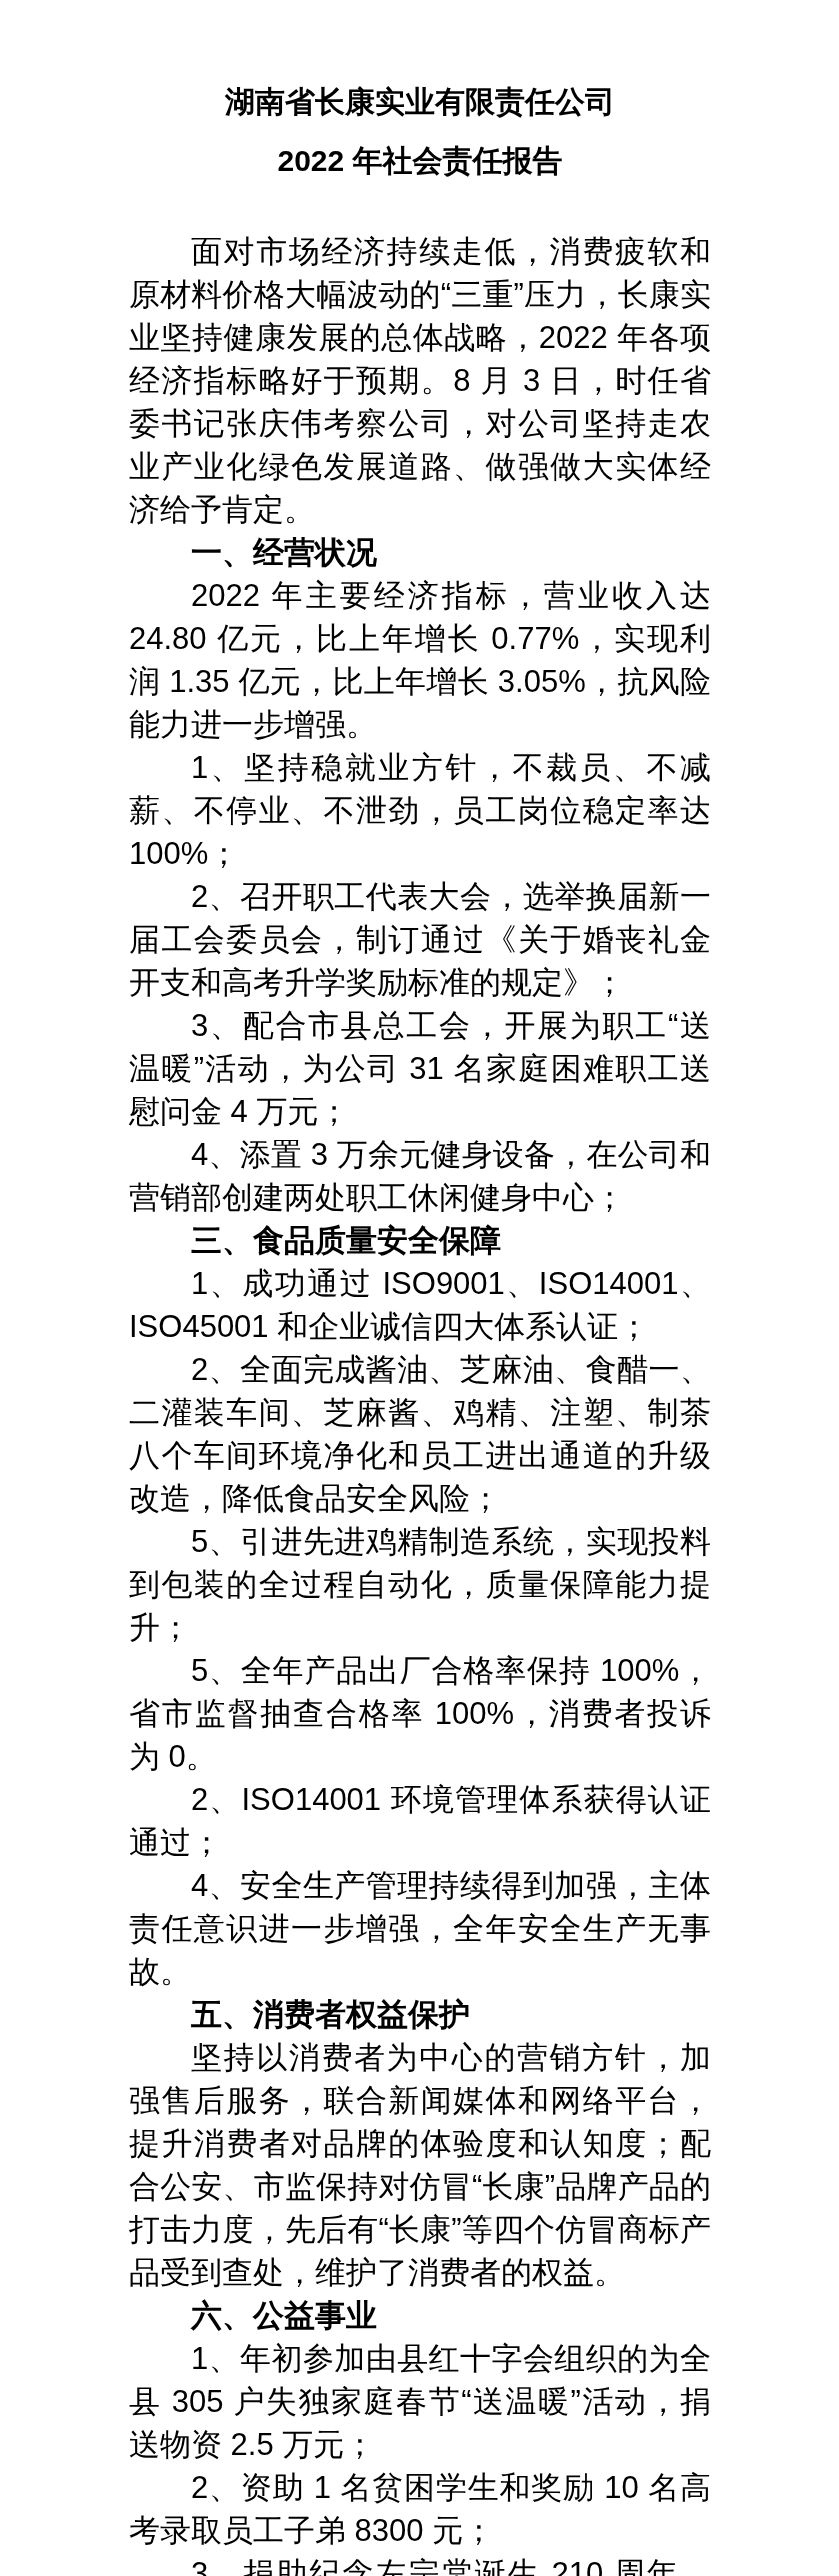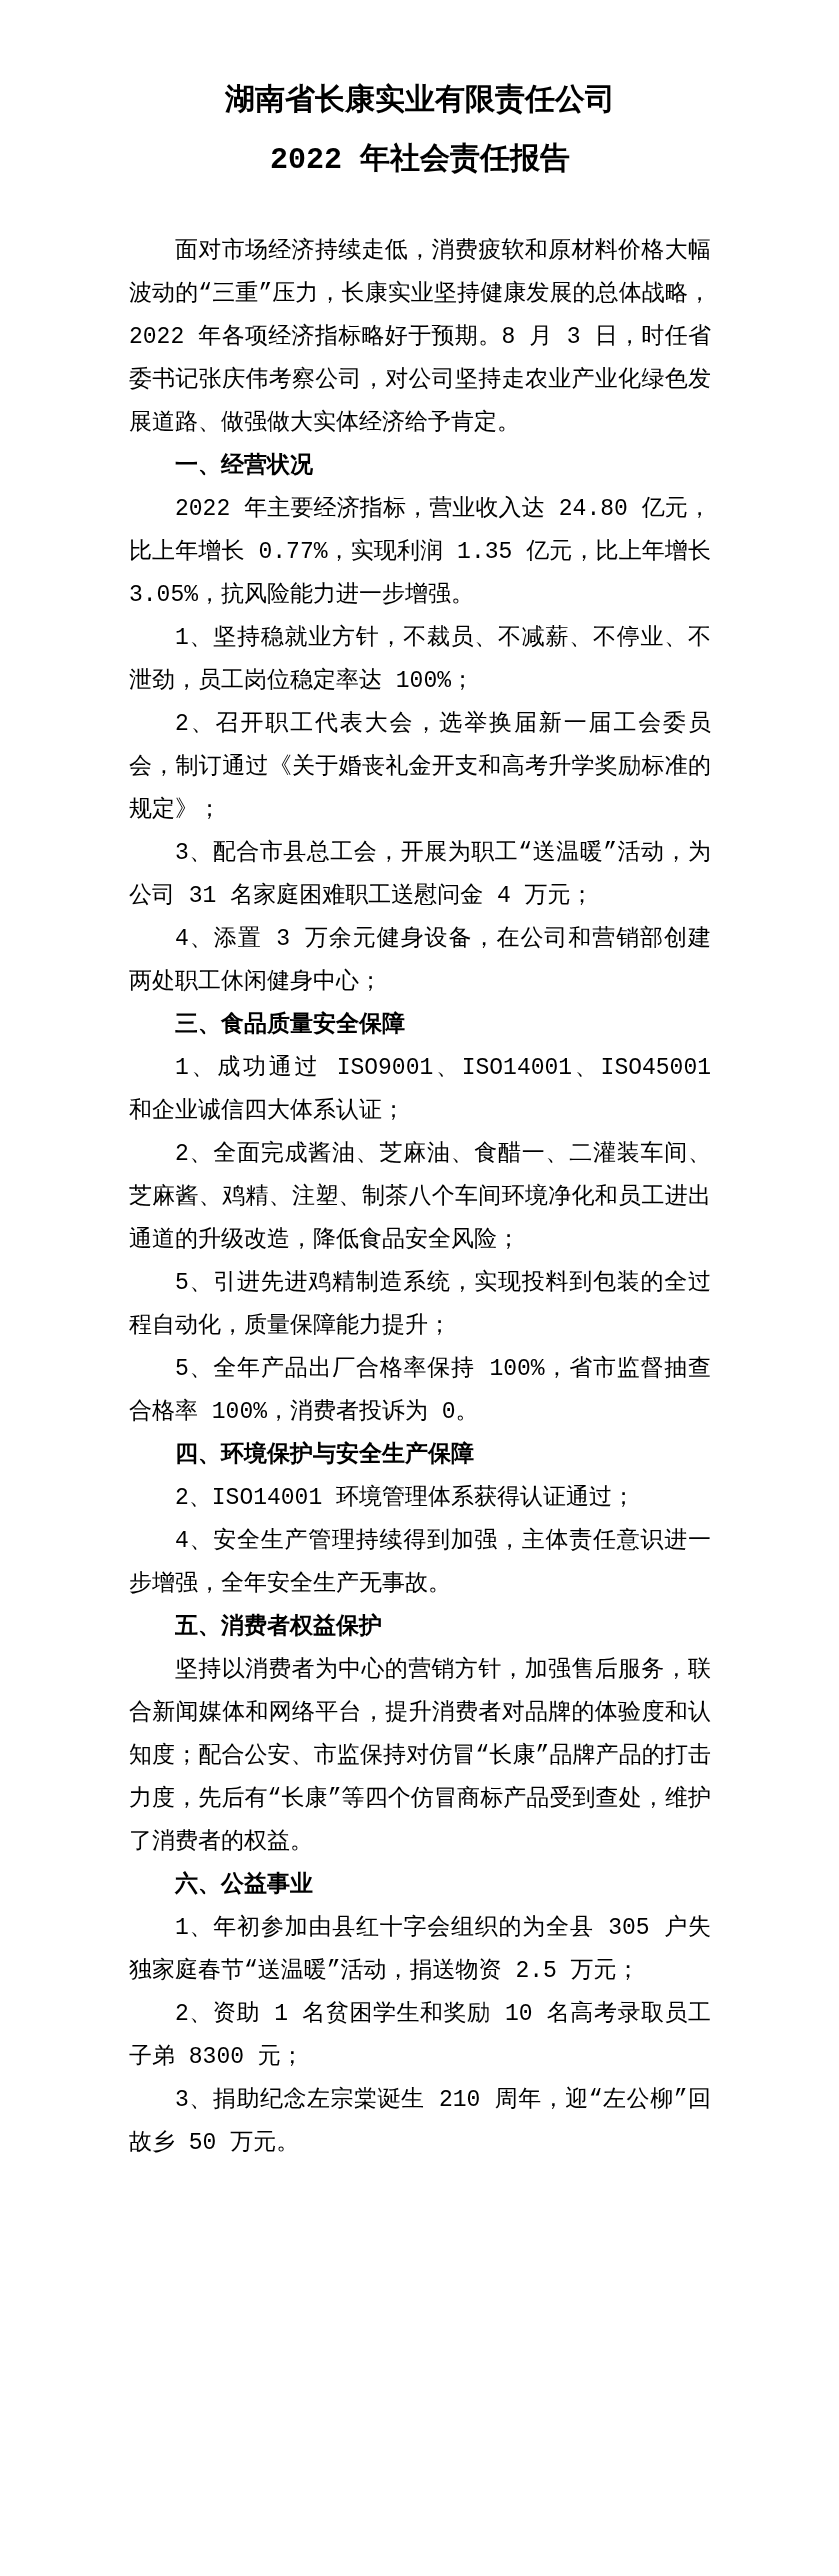--- a/index.html
+++ b/index.html
@@ -8,37 +8,37 @@
     background: #ffffff;
   }
   .page {
     position: relative;
     width: 839px;
     height: 2576px;
     background: #ffffff;
     box-sizing: border-box;
     padding: 72px 128px 0 129px;
     color: #000000;
-    font-family: Liberation Mono, monospace;
+    font-family: Liberation Sans, sans-serif;
     overflow: hidden;
   }
   .title-block {
     margin: 0 0 40px 0;
   }
   .title-line {
     margin: 0;
     font-size: 30px;
     line-height: 59px;
     font-weight: bold;
     text-align: center;
     white-space: nowrap;
   }
   .doc-body p {
     margin: 0;
-    font-size: 23px;
+    font-size: 31px;
     line-height: 43px;
     text-align: justify;
     text-justify: inter-ideograph;
     text-indent: 2em;
     color: #000000;
   }
   .doc-body p.heading {
     font-weight: bold;
   }
 </style>
@@ -56,21 +56,20 @@
       <p class="paragraph">2022 年主要经济指标，营业收入达 24.80 亿元，比上年增长 0.77%，实现利润 1.35 亿元，比上年增长 3.05%，抗风险能力进一步增强。</p>
       <p class="paragraph">1、坚持稳就业方针，不裁员、不减薪、不停业、不泄劲，员工岗位稳定率达 100%；</p>
       <p class="paragraph">2、召开职工代表大会，选举换届新一届工会委员会，制订通过《关于婚丧礼金开支和高考升学奖励标准的规定》；</p>
       <p class="paragraph">3、配合市县总工会，开展为职工“送温暖”活动，为公司 31 名家庭困难职工送慰问金 4 万元；</p>
       <p class="paragraph">4、添置 3 万余元健身设备，在公司和营销部创建两处职工休闲健身中心；</p>
       <p class="heading">三、食品质量安全保障</p>
       <p class="paragraph">1、成功通过 ISO9001、ISO14001、ISO45001 和企业诚信四大体系认证；</p>
       <p class="paragraph">2、全面完成酱油、芝麻油、食醋一、二灌装车间、芝麻酱、鸡精、注塑、制茶八个车间环境净化和员工进出通道的升级改造，降低食品安全风险；</p>
       <p class="paragraph">5、引进先进鸡精制造系统，实现投料到包装的全过程自动化，质量保障能力提升；</p>
       <p class="paragraph">5、全年产品出厂合格率保持 100%，省市监督抽查合格率 100%，消费者投诉为 0。</p>
-      <p class="heading">四、环境保护与安全生产保障</p>
       <p class="paragraph">2、ISO14001 环境管理体系获得认证通过；</p>
       <p class="paragraph">4、安全生产管理持续得到加强，主体责任意识进一步增强，全年安全生产无事故。</p>
       <p class="heading">五、消费者权益保护</p>
       <p class="paragraph">坚持以消费者为中心的营销方针，加强售后服务，联合新闻媒体和网络平台，提升消费者对品牌的体验度和认知度；配合公安、市监保持对仿冒“长康”品牌产品的打击力度，先后有“长康”等四个仿冒商标产品受到查处，维护了消费者的权益。</p>
       <p class="heading">六、公益事业</p>
       <p class="paragraph">1、年初参加由县红十字会组织的为全县 305 户失独家庭春节“送温暖”活动，捐送物资 2.5 万元；</p>
       <p class="paragraph">2、资助 1 名贫困学生和奖励 10 名高考录取员工子弟 8300 元；</p>
       <p class="paragraph">3、捐助纪念左宗棠诞生 210 周年，迎“左公柳”回故乡 50 万元。</p>
     </main>
 </div>

